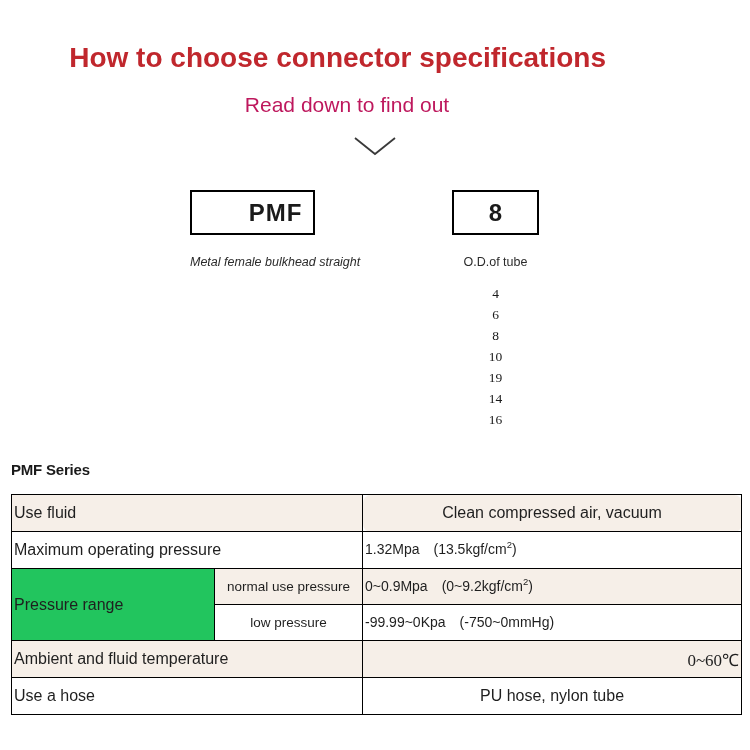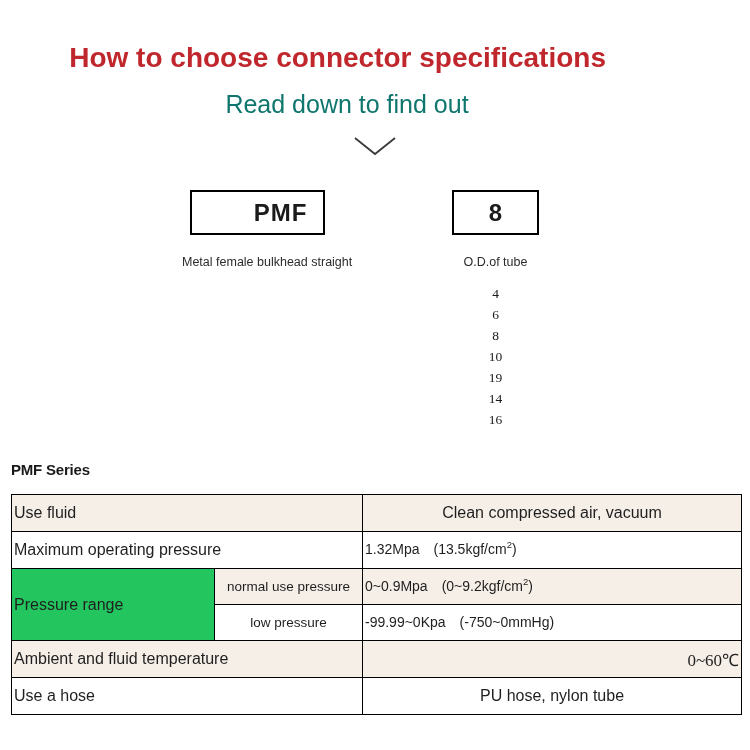--- a/index.html
+++ b/index.html
@@ -29,23 +29,23 @@
     letter-spacing: 0px;
     line-height: 34px;
     white-space: nowrap;
   }
   .page-subtitle {
     position: absolute;
     top: 91px;
     left: 0;
     width: 694px;
     text-align: center;
-    font-size: 25px;
+    font-size: 21px;
     font-weight: normal;
-    color: #0f766e;
+    color: #be185d;
     line-height: 27px;
   }
 
   
   .chevron-wrap {
     position: absolute;
     top: 136px;
     left: 0;
     width: 750px;
     height: 28px;
@@ -69,21 +69,21 @@
     box-sizing: border-box;
     display: flex;
     align-items: center;
     justify-content: center;
     font-weight: bold;
     color: #1a1a1a;
   }
   .code-box.series {
     left: 190px;
     top: 0;
-    width: 135px;
+    width: 125px;
     height: 45px;
     font-size: 24px;
     letter-spacing: 1px;
     padding-left: 46px;
   }
   .code-box.size {
     left: 452px;
     top: 0;
     width: 87px;
     height: 45px;
@@ -93,22 +93,23 @@
   .caption {
     position: absolute;
     font-size: 12.5px;
     color: #2b2b2b;
     text-align: center;
     line-height: 16px;
     white-space: nowrap;
   }
   .caption.series-caption {
     top: 254px;
-    left: 182px;
+    left: 190px;
     width: 129px;
+    font-style: italic;
   }
   .caption.size-caption {
     top: 254px;
     left: 452px;
     width: 87px;
   }
 
   
   .size-options {
     position: absolute;
@@ -155,20 +156,21 @@
   }
   .spec-table tr.shaded td {
     background: #f6efe8;
   }
   .spec-table td.label {
     text-align: left;
     height: 36px;
   }
   .spec-table td.value {
     text-align: center;
+    border-radius: 8px;
   }
   .spec-table td.sublabel {
     text-align: center;
     font-size: 13.5px;
     height: 35px;
   }
   .spec-table td.value-small {
     font-size: 14px;
     font-family: "Liberation Sans", sans-serif;
   }

